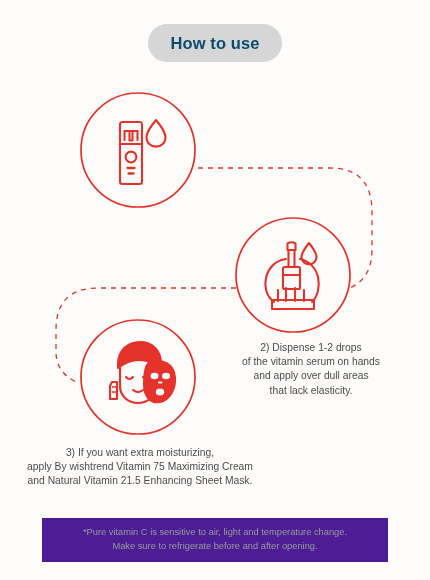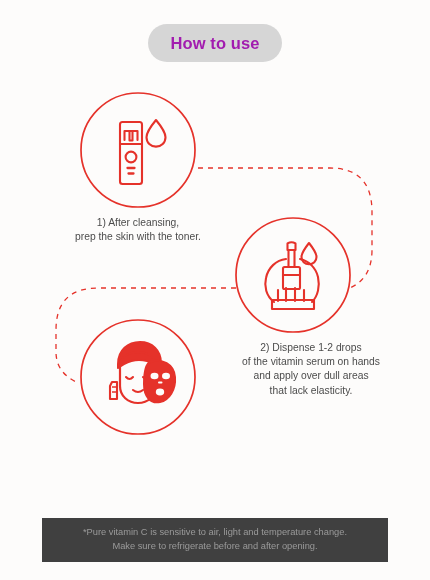--- a/index.html
+++ b/index.html
@@ -30,21 +30,21 @@
     top: 24px;
     width: 134px;
     height: 38px;
     border-radius: 19px;
     background: #d6d6d6;
     display: flex;
     align-items: center;
     justify-content: center;
   }
   .header-pill span {
-    color: #a21caf;
+    color: #0c4a6e;
     font-size: 16.5px;
     font-weight: bold;
     letter-spacing: 0.1px;
     line-height: 1;
   }
 
   
   .art {
     position: absolute;
     left: 0;
@@ -67,21 +67,21 @@
   .caption-2 { left: 218px; top: 341px; width: 186px; }
   .caption-3 { left: 15px;  top: 446px; width: 250px; }
 
   
   .footer-band {
     position: absolute;
     left: 42px;
     top: 518px;
     width: 346px;
     height: 44px;
-    background: #404040;
+    background: #4c1d95;
     display: flex;
     align-items: center;
     justify-content: center;
   }
   .footer-band p {
     margin: 0;
     text-align: center;
     color: #9a9a9a;
     font-size: 9.3px;
     line-height: 13.6px;
@@ -178,25 +178,26 @@
       <ellipse cx="154.5" cy="376" rx="4" ry="3.2" fill="#fdfcfb"></ellipse>
       <ellipse cx="166" cy="376" rx="4" ry="3.2" fill="#fdfcfb"></ellipse>
 
       <ellipse cx="160" cy="392" rx="4.2" ry="3.4" fill="#fdfcfb"></ellipse>
 
       <path d="M159 382.5 L161.5 382.5" stroke="#fdfcfb" stroke-width="2" stroke-linecap="round"></path>
     </g>
 
   </svg>
 
-  <div class="caption caption-1">1) After cleansing,
-prep the skin with the toner.</div>
   <div class="caption caption-2">2) Dispense 1-2 drops
 of the vitamin serum on hands
 and apply over dull areas
 that lack elasticity.</div>
+  <div class="caption caption-3">3) If you want extra moisturizing,
+apply By wishtrend Vitamin 75 Maximizing Cream
+and Natural Vitamin 21.5 Enhancing Sheet Mask.</div>
 
   <div class="footer-band">
     <p>*Pure vitamin C is sensitive to air, light and temperature change.
 Make sure to refrigerate before and after opening.</p>
   </div>
 
 </div>
 
 </body></html>

